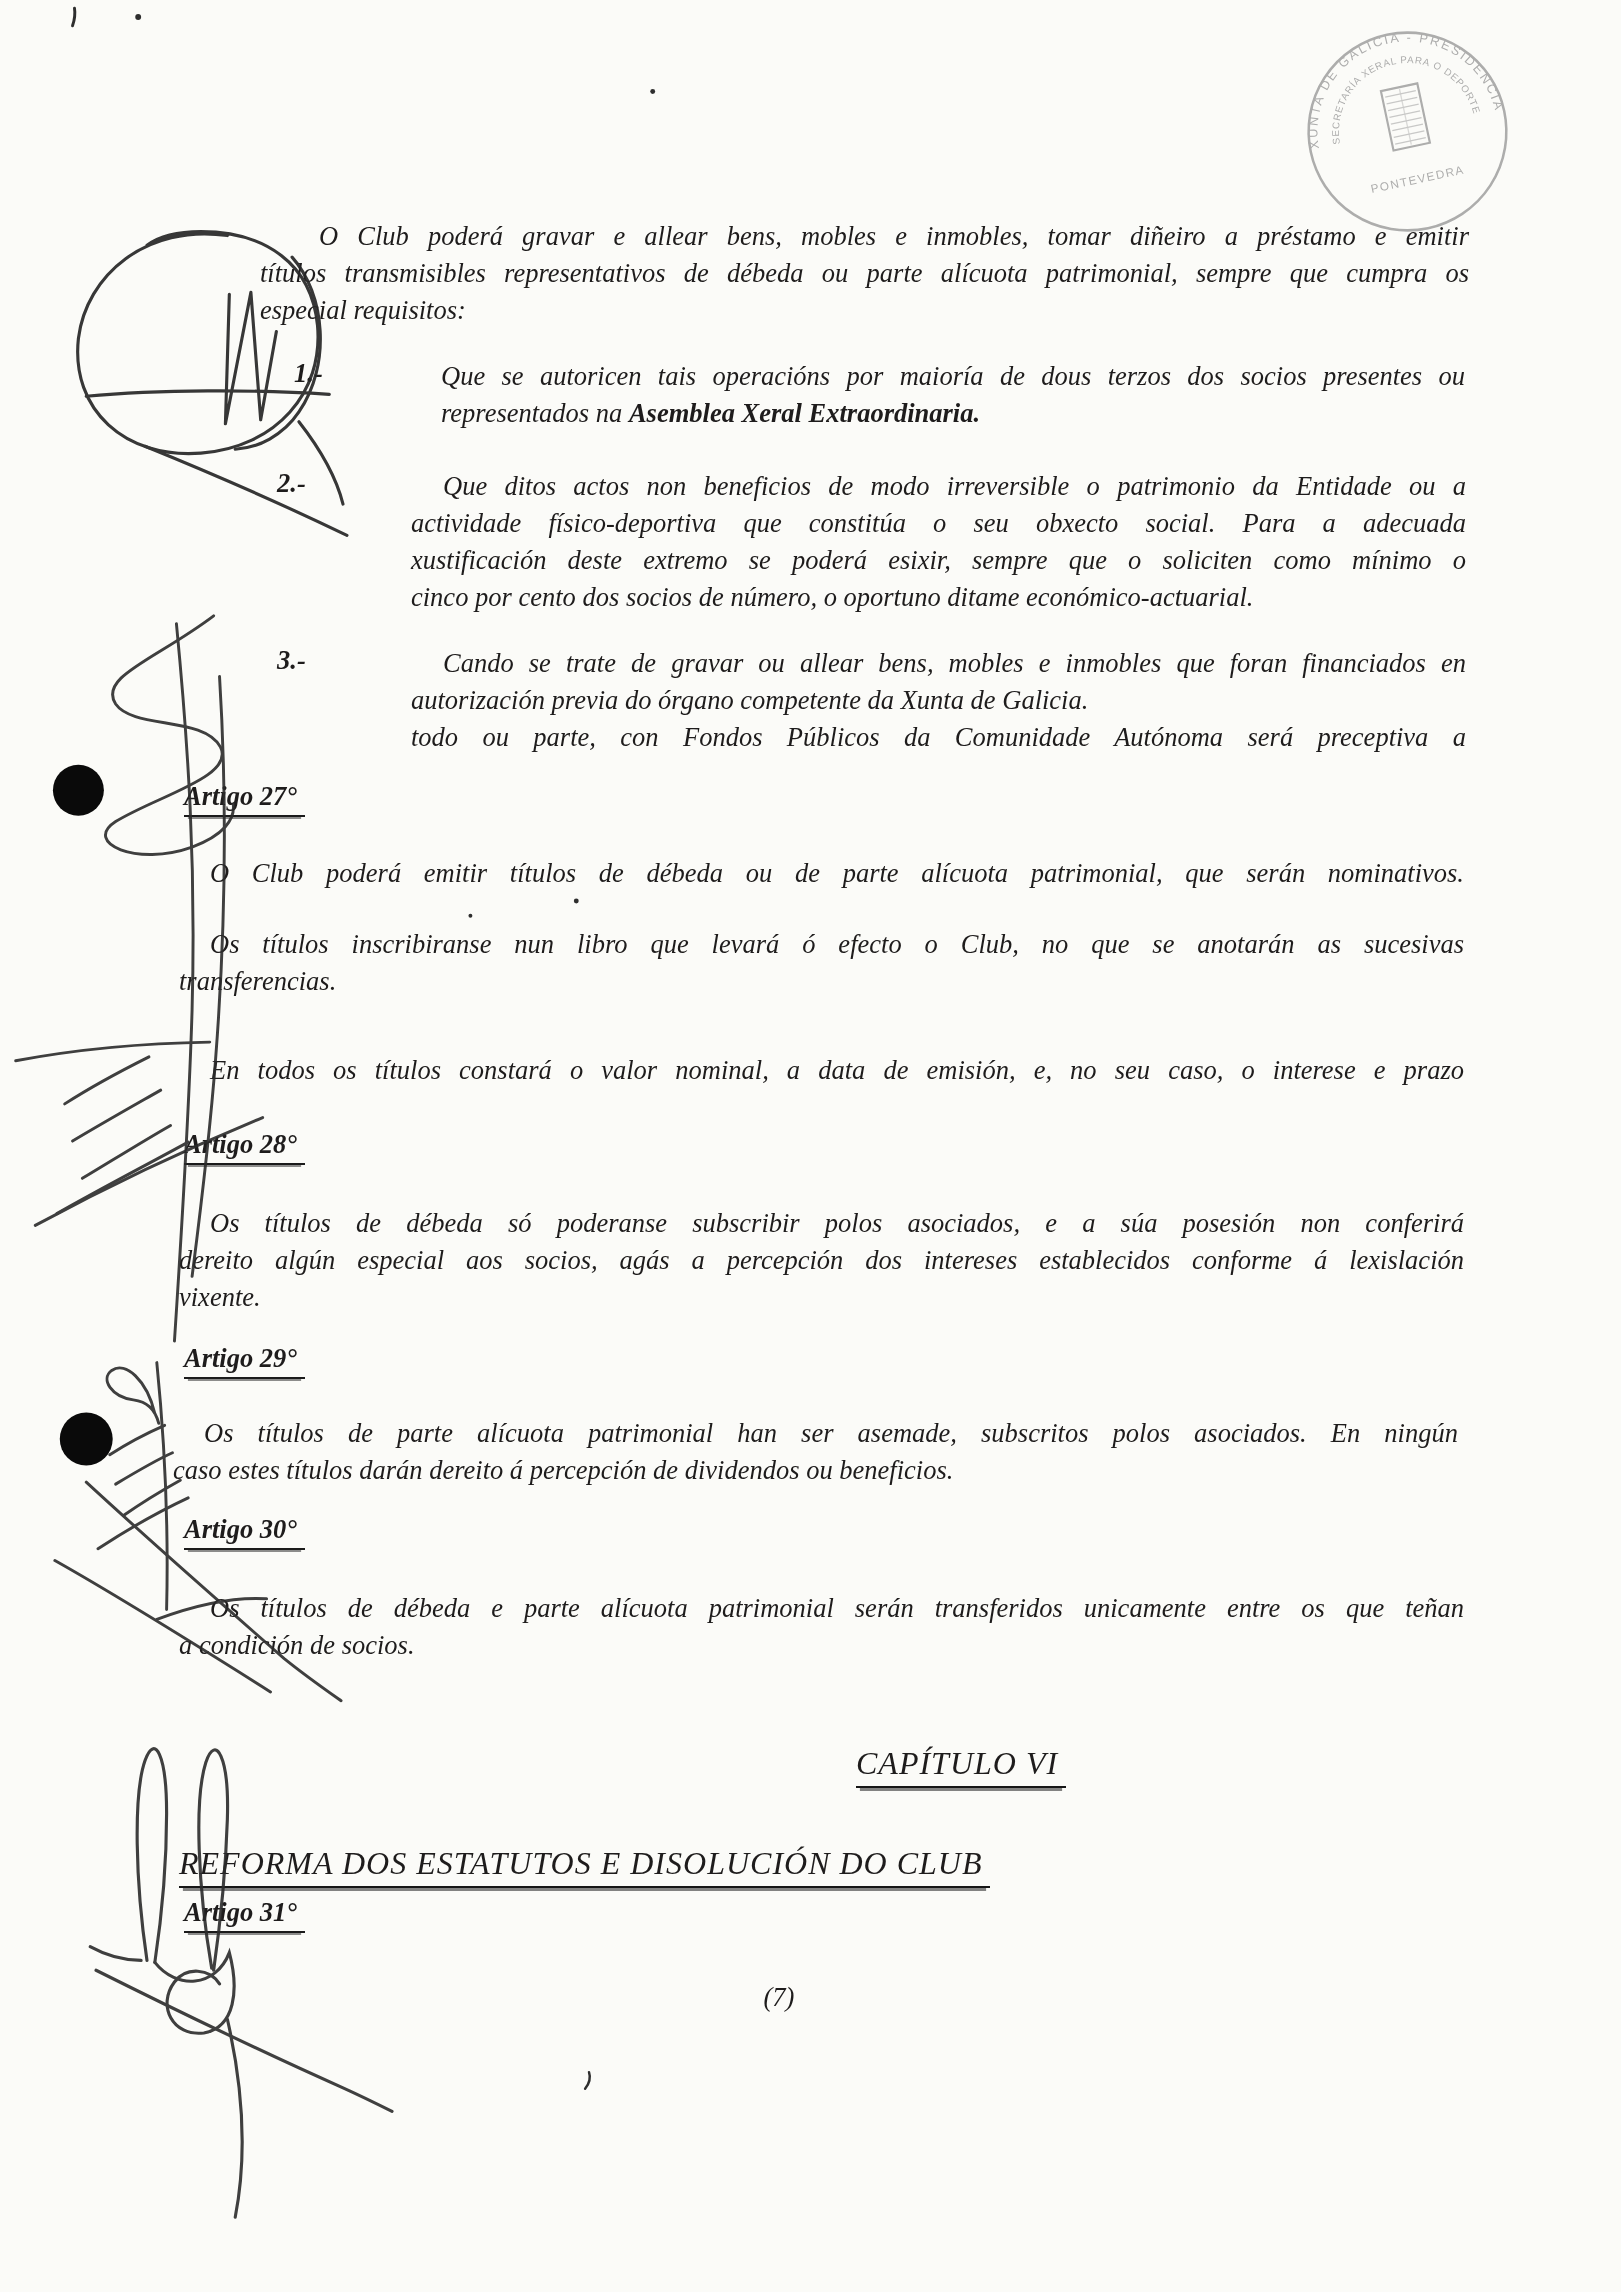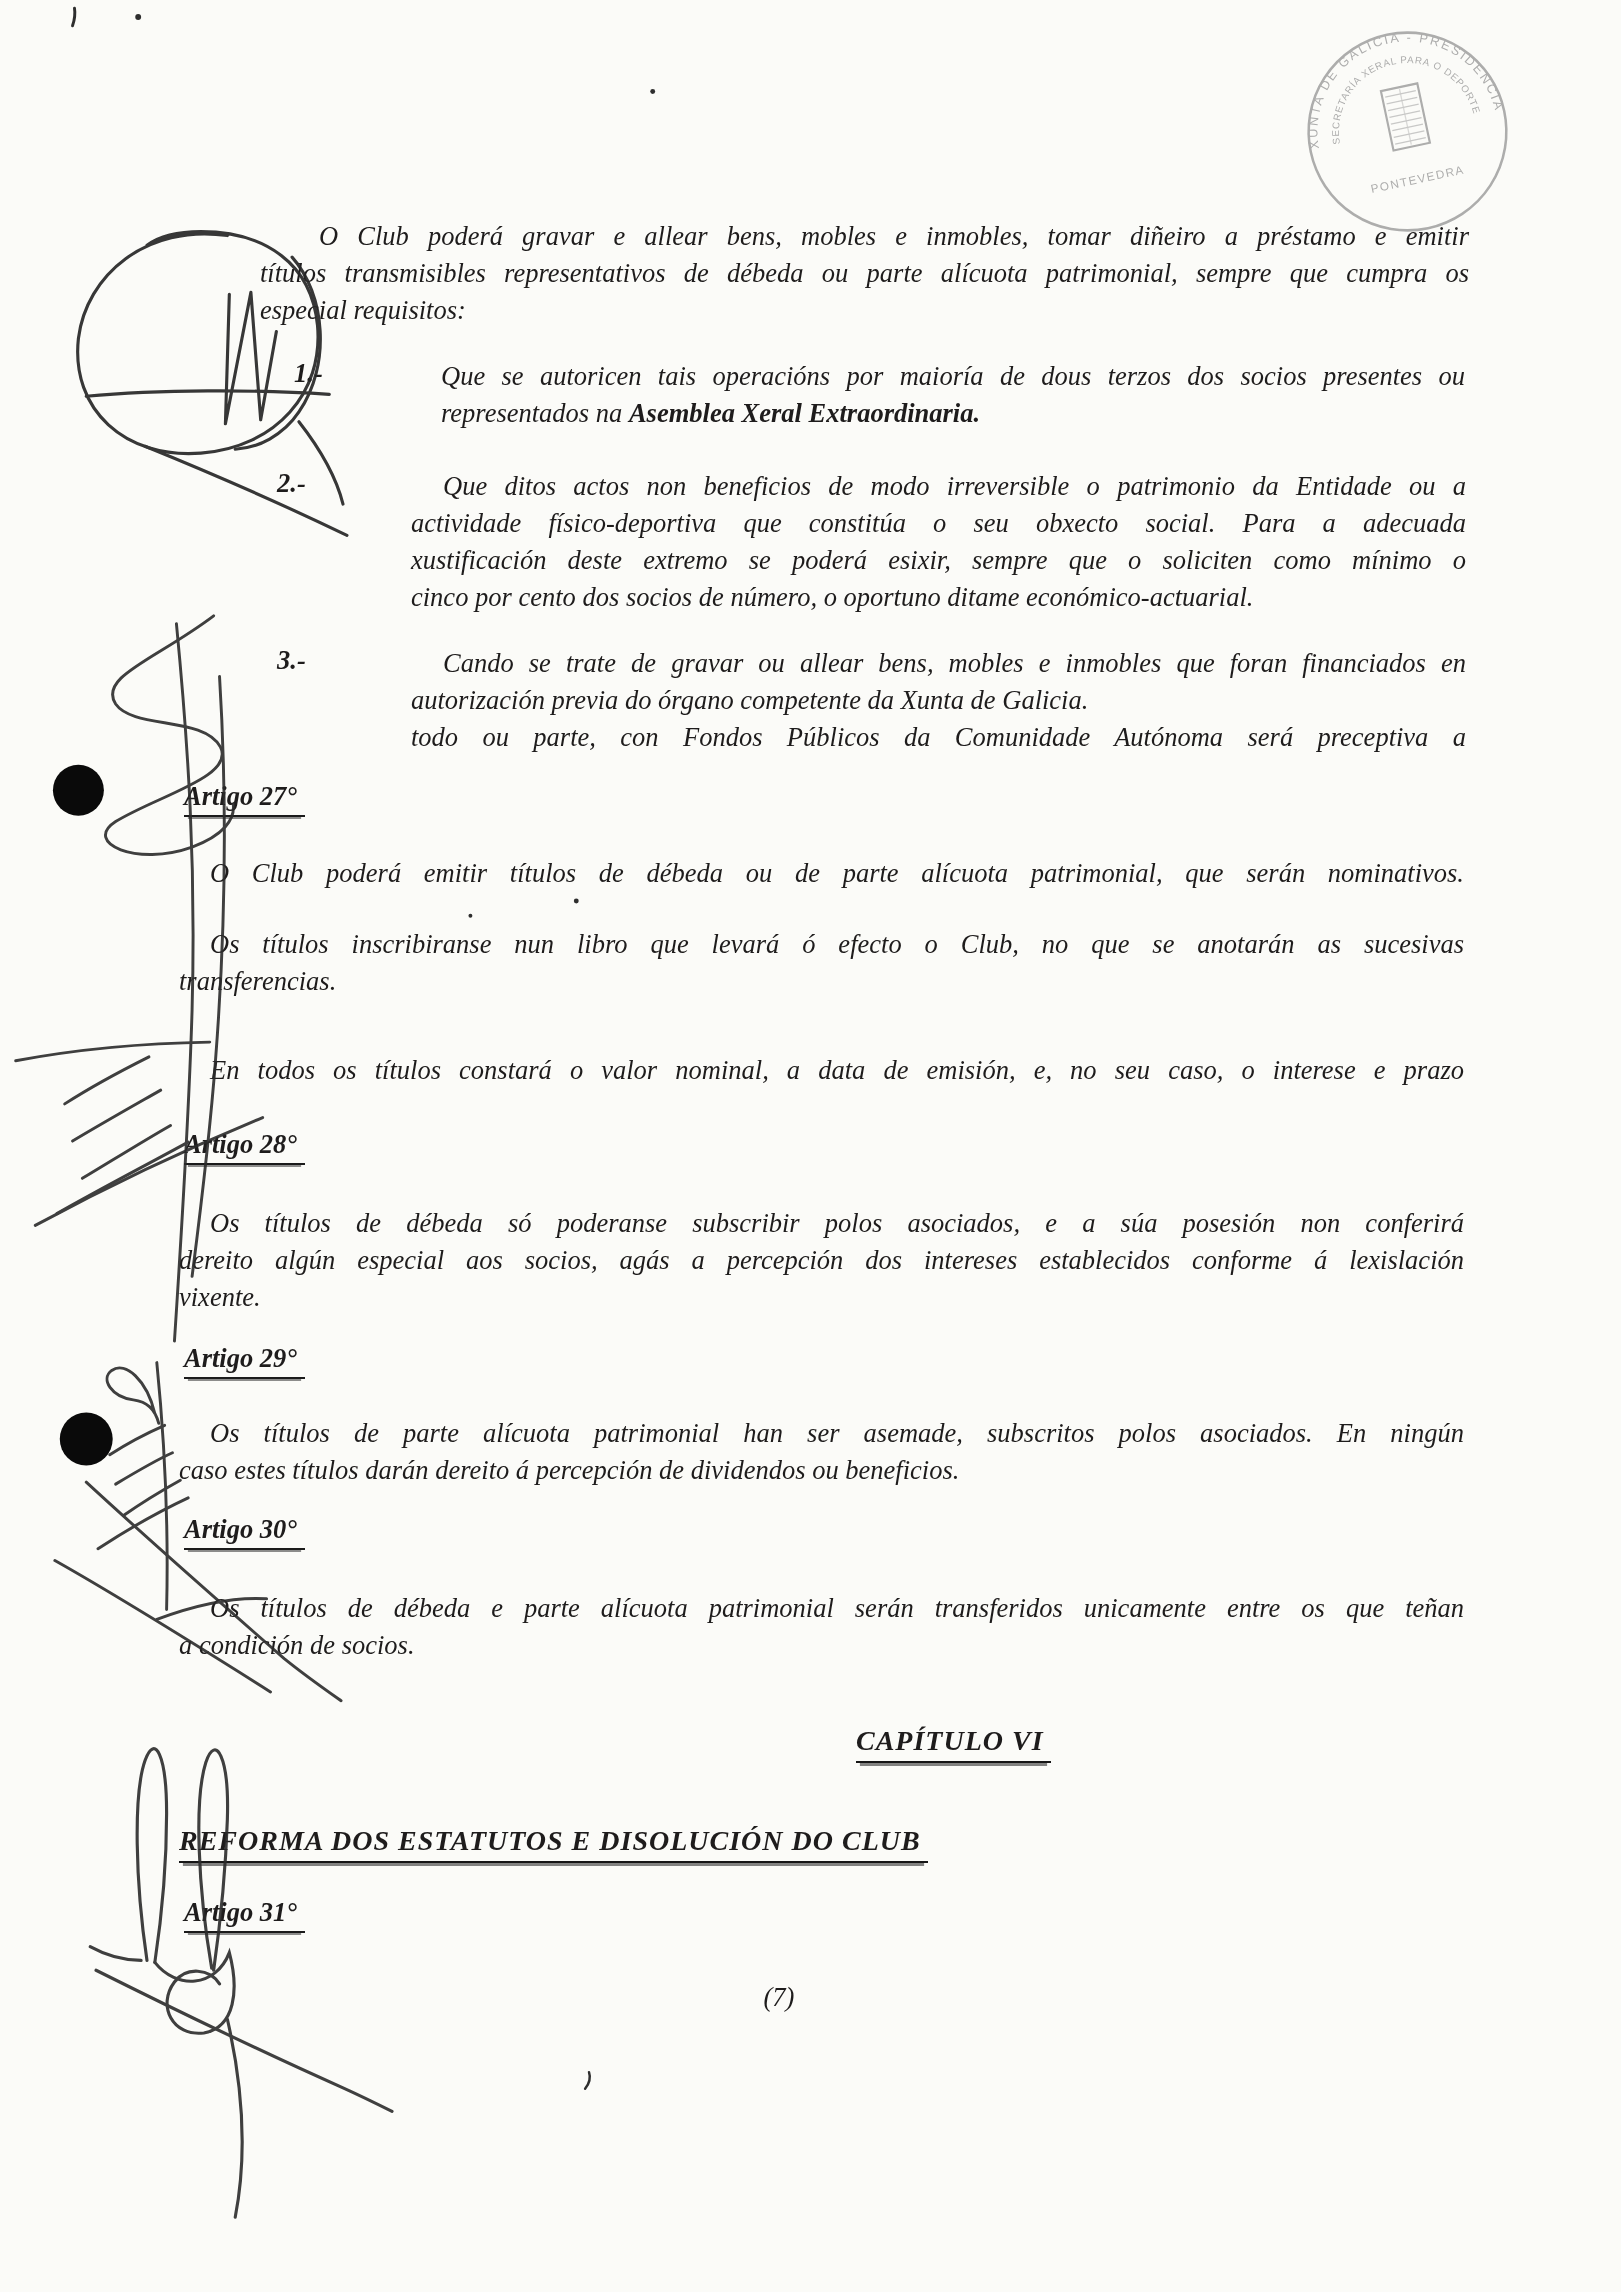--- a/index.html
+++ b/index.html
@@ -16,23 +16,24 @@
   .para{position:absolute;font-size:26.5px;line-height:37px;}
   .para .ln{text-align:justify;text-align-last:justify;}
   .para .ln.last{text-align-last:left;}
   .num{position:absolute;font-size:26.5px;font-weight:bold;}
   .hd{
     position:absolute;font-weight:bold;font-size:26.5px;white-space:nowrap;
     padding:0 7.8px 2.9px 0;border-bottom:2.9px solid #1b1b1b;
     box-shadow:0 5.9px 0 -3.9px rgba(50,50,50,.55);
   }
   .hd2{
-    position:absolute;font-weight:bold;font-size:28px;letter-spacing:1px;white-space:nowrap;
+    position:absolute;font-weight:normal;font-size:32px;letter-spacing:1px;white-space:nowrap;
     padding:0 7.8px 3.9px 0;border-bottom:2.9px solid #161616;
     box-shadow:0 6.9px 0 -3.9px rgba(50,50,50,.6);
+    margin-top:20px;
   }
   .pageno{position:absolute;font-size:26.5px;}
   .overlay{position:absolute;left:0;top:0;pointer-events:none;}
   .stamp{position:absolute;left:1292px;top:15.7px;transform:rotate(-12deg);opacity:.82;}
 </style>
 </head>
 <body>
 
 <div class="page">
 
@@ -76,21 +77,21 @@
   </div>
 
   <div class="hd" style="left:184px;top:1129px">Artigo 28°</div>
   <div class="para" style="left:179px;top:1205px;width:1285px">
     <div class="ln" style="text-indent:31px">Os títulos de débeda só poderanse subscribir polos asociados, e a súa posesión non conferirá</div>
     <div class="ln">dereito algún especial aos socios, agás a percepción dos intereses establecidos conforme á lexislación</div>
     <div class="ln last">vixente.</div>
   </div>
 
   <div class="hd" style="left:184px;top:1343px">Artigo 29°</div>
-  <div class="para" style="left:179px;top:1415px;width:1285px">
+  <div class="para" style="left:173px;top:1415px;width:1285px">
     <div class="ln" style="text-indent:31px">Os títulos de parte alícuota patrimonial han ser asemade, subscritos polos asociados. En ningún</div>
     <div class="ln last">caso estes títulos darán dereito á percepción de dividendos ou beneficios.</div>
   </div>
 
   <div class="hd" style="left:184px;top:1514px">Artigo 30°</div>
   <div class="para" style="left:179px;top:1590px;width:1285px">
     <div class="ln" style="text-indent:31px">Os títulos de débeda e parte alícuota patrimonial serán transferidos unicamente entre os que teñan</div>
     <div class="ln last">a condición de socios.</div>
   </div>
 

